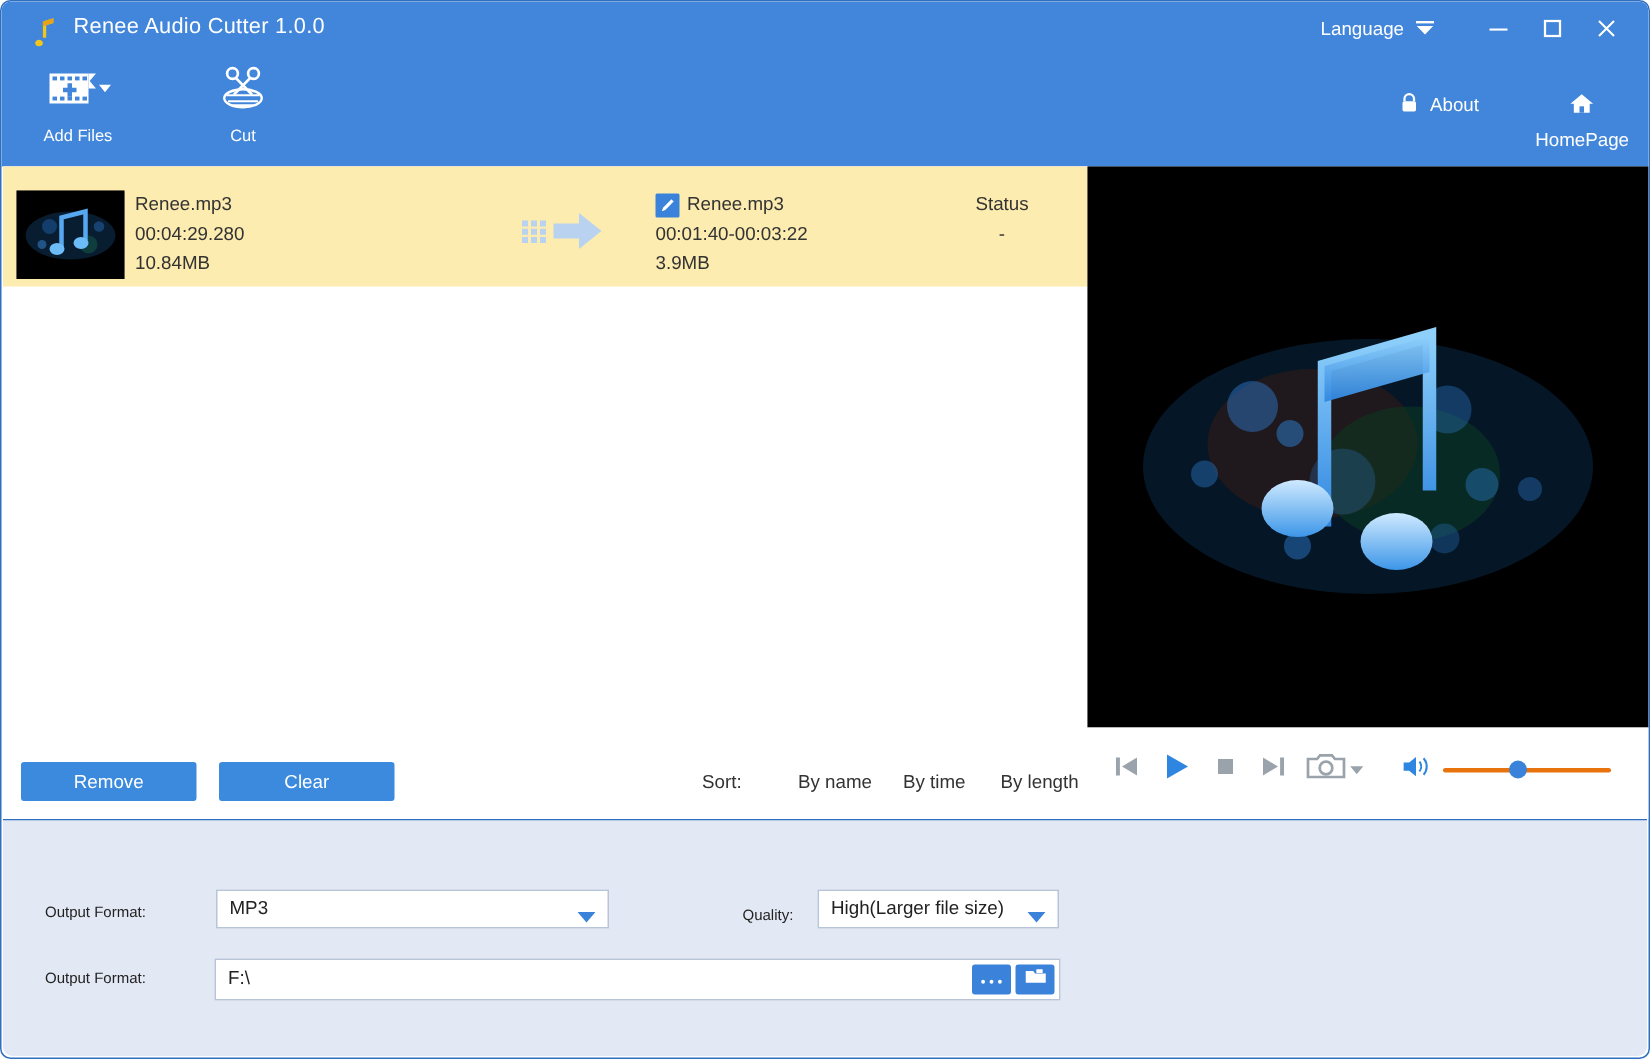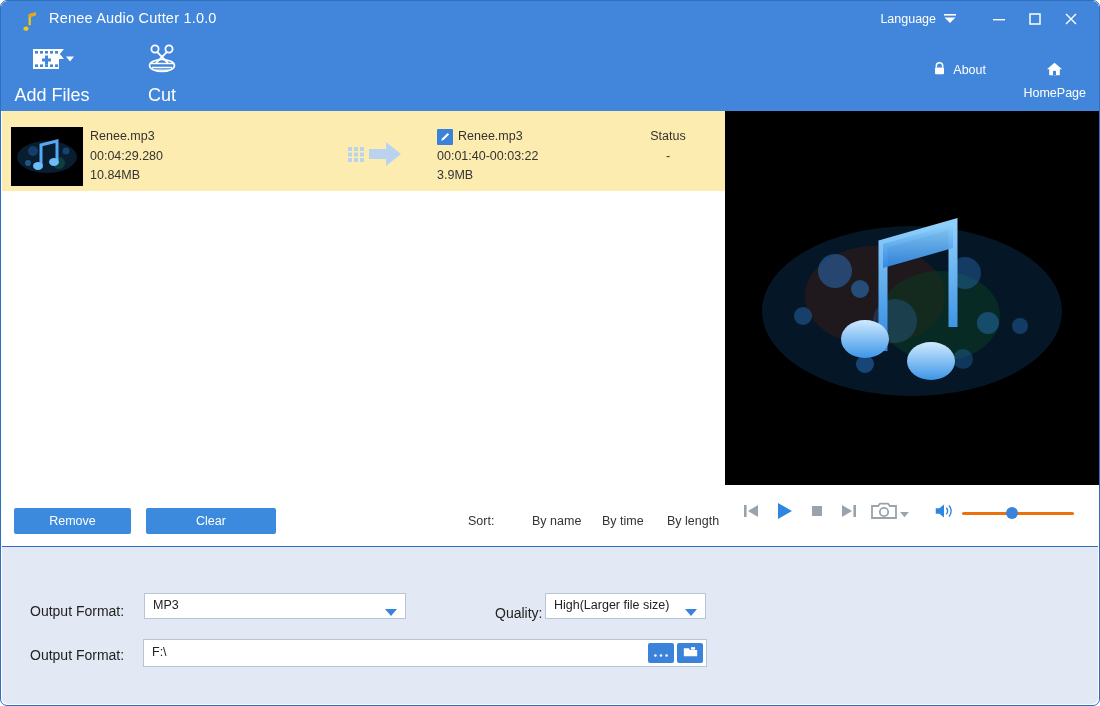--- a/index.html
+++ b/index.html
@@ -52,21 +52,21 @@
   .win-close { right: 14px; }
 
   .tool {
     position: absolute; top: 40px;
     width: 92px;
     text-align: center;
     cursor: pointer;
     color: #fff;
   }
   .tool .ticon { height: 36px; display: flex; align-items: center; justify-content: center; }
-  .tool .tlabel { font-size: 18px; margin-top: 8px; display: block; }
+  .tool .tlabel { font-size: 11px; margin-top: 8px; display: block; }
   .tool-add { left: 5px; }
   .tool-cut { left: 115px; }
 
   .tr-link {
     position: absolute; top: 60px;
     display: flex; align-items: center; gap: 6px;
     color: #ffffff; font-size: 12.5px; cursor: pointer;
   }
   .link-about { right: 113px; }
   .link-home  { right: 13px; flex-direction: column; }
@@ -118,21 +118,21 @@
   }
   .btn-blue {
     position: absolute; top: 13px;
     height: 26px;
     background: #3b8ade;
     color: #fff; font-size: 12.5px;
     border: none; border-radius: 2px;
     cursor: pointer;
   }
   .btn-remove { left: 12px; width: 117px; text-align: center; }
-  .btn-clear  { left: 144px; width: 130px; }
+  .btn-clear  { left: 144px; width: 117px; }
   .sort-label {
     position: absolute; top: 19px; left: 466px;
     font-size: 12.5px; color: #333;
   }
   .sort-opt {
     position: absolute; top: 19px;
     font-size: 12.5px; color: #333; cursor: pointer; margin-left: 24px;
   }
   .sort-0 { left: 506px; }
   .sort-1 { left: 576px; }
@@ -180,21 +180,21 @@
   .bottom {
     position: absolute; left: 1px; top: 545px;
     width: 1096px; height: 158px;
     background: #e3e9f4;
     border-top: 1px solid #2f6fc0;
     border-bottom-left-radius: 6px;
     border-bottom-right-radius: 6px;
   }
   .field-label {
     position: absolute;
-    font-size: 14px; color: #222;
+    font-size: 10px; color: #222;
   }
   .lbl-format { left: 28px;  top: 56px; }
   .lbl-folder { left: 28px;  top: 100px; }
   .lbl-quality{ left: 493px; top: 58px; }
 
   .combo {
     position: absolute;
     background: #ffffff; border: 1px solid #b8c4d8;
     cursor: pointer;
   }

